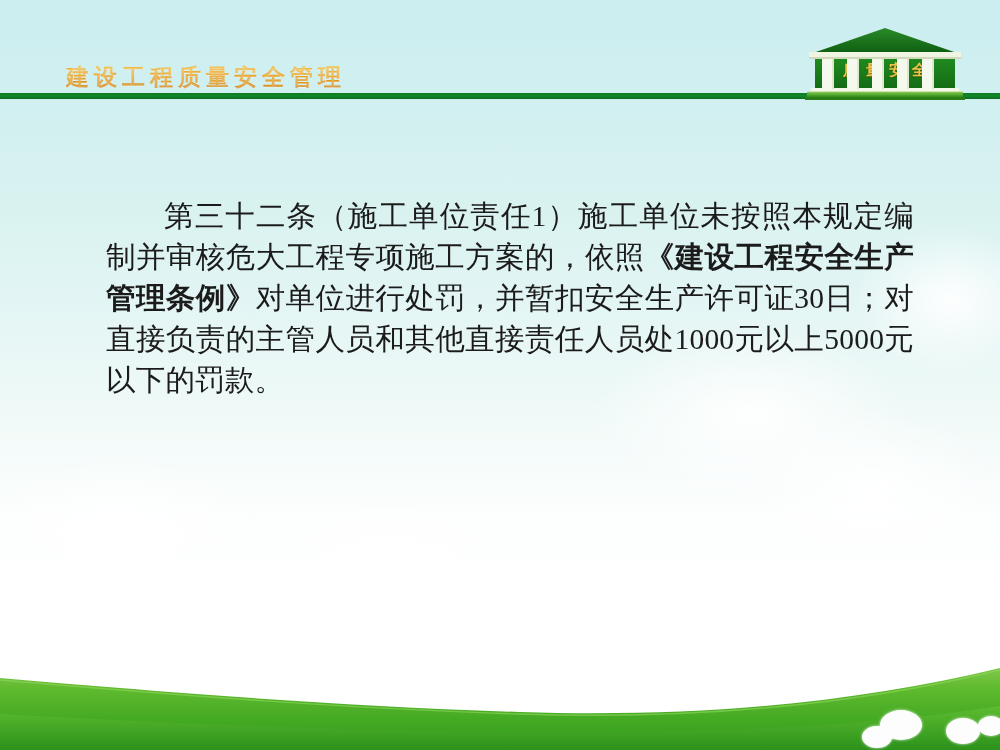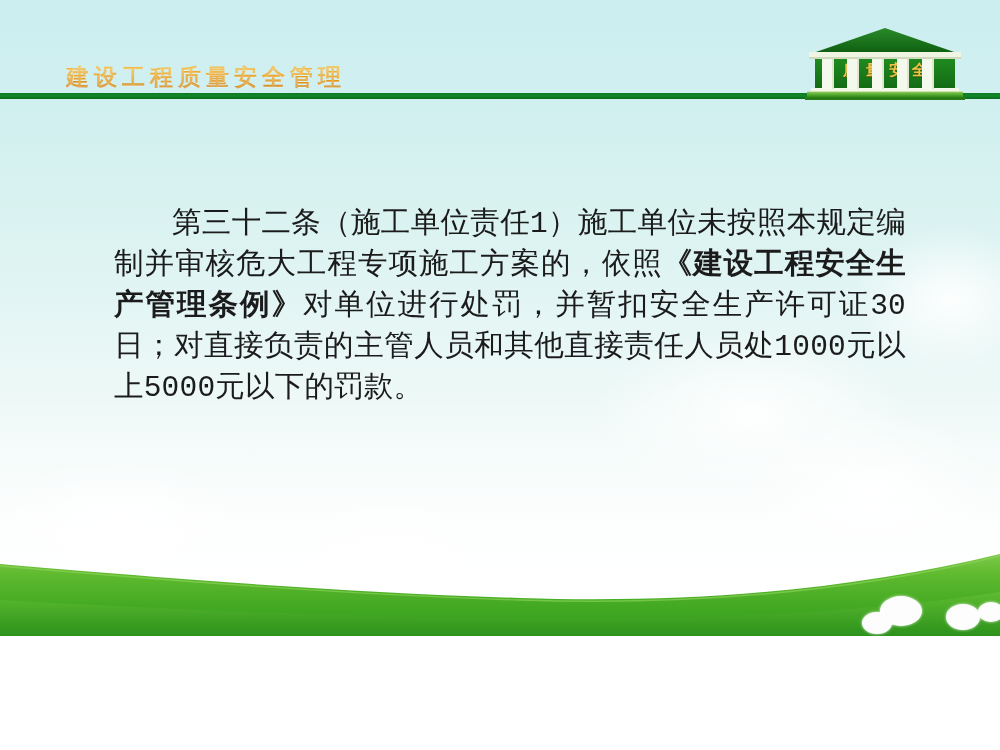--- a/index.html
+++ b/index.html
@@ -8,21 +8,21 @@
     padding: 0;
     background: #ffffff;
   }
   body {
     font-family: "Liberation Serif", "DejaVu Serif", serif;
   }
 
   .slide {
     position: relative;
     width: 1000px;
-    height: 636px;
+    height: 750px;
     overflow: hidden;
     background: #c2410c;
   }
 
   
   .bg-sky {
     position: absolute;
     left: 0; top: 0;
     width: 1000px;
     height: 750px;
@@ -141,26 +141,26 @@
 
   
   .content {
     position: absolute;
     left: 106px;
     top: 196px;
     width: 808px;
   }
   .para {
     color: #1b1b1b;
-    font-family: Liberation Mono, monospace;
+    font-family: Liberation Serif, serif;
     font-size: 29.5px;
     line-height: 41px;
     text-align: justify;
     text-justify: inter-character;
-    margin: 8px;
+    margin: 0;
     letter-spacing: 0.2px;
   }
   .para-1 { text-indent: 58px; }
   .para-gap { height: 42px; }
   .b { font-weight: bold; }
 </style>
 </head>
 <body>
 
 <div class="slide">

